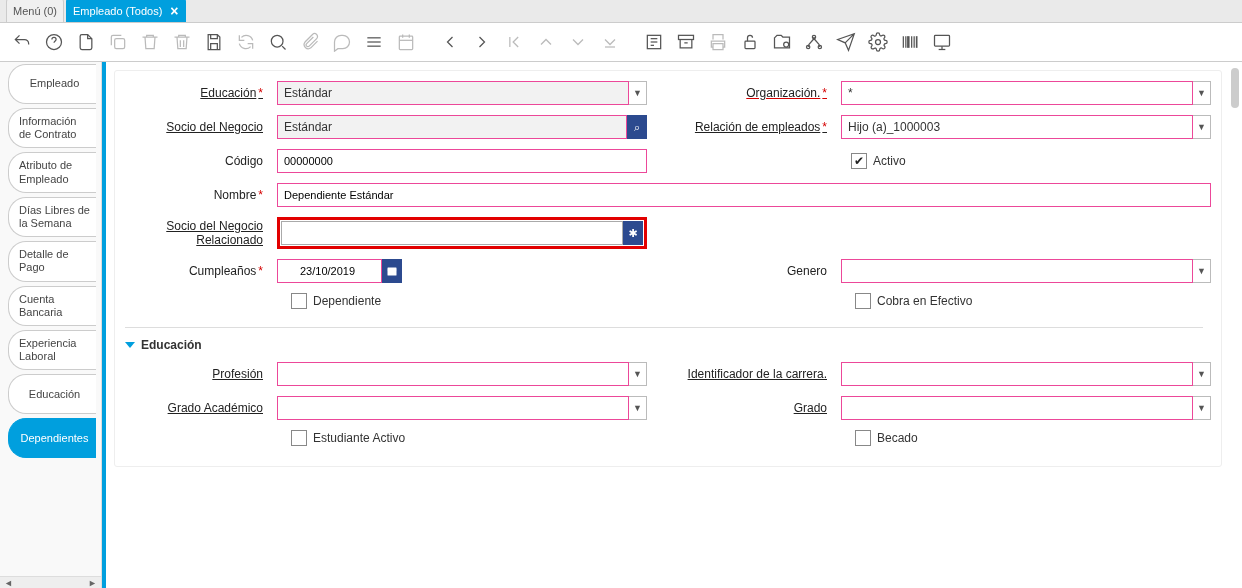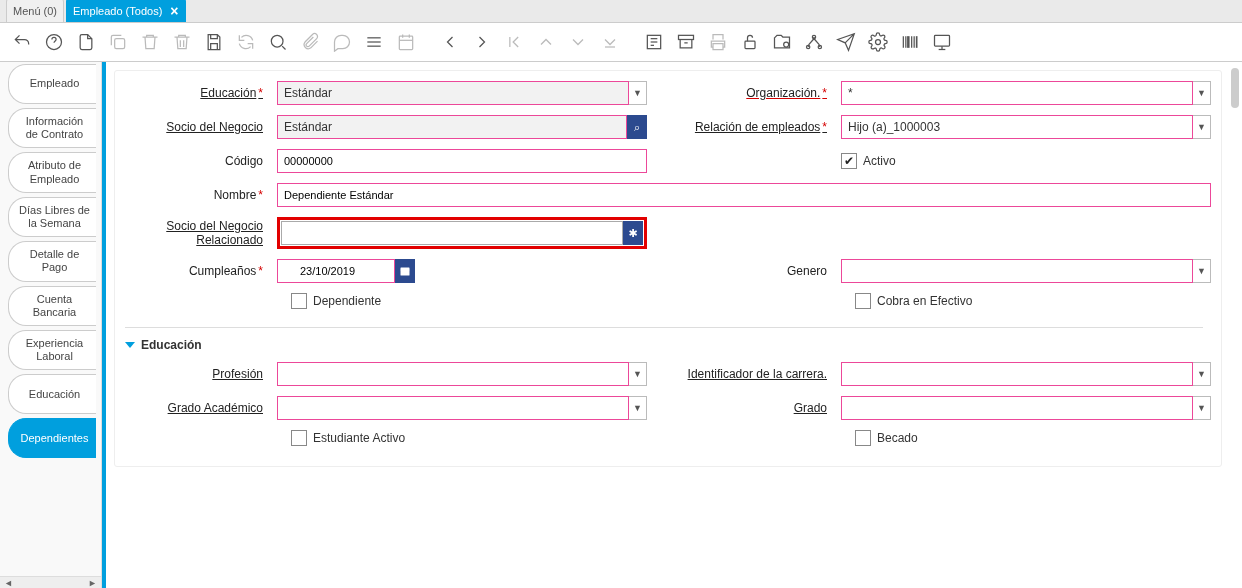--- a/index.html
+++ b/index.html
@@ -17,48 +17,48 @@
 .toolbar { height: 40px; background: #fff; border-top: 1px solid #ccc; border-bottom: 1px solid #ccc; display: flex; align-items: center; padding: 0 8px; gap: 4px; }
 .tbtn { width: 28px; height: 28px; display: flex; align-items: center; justify-content: center; color: #555; cursor: pointer; border-radius: 3px; }
 .tbtn svg { width: 20px; height: 20px; stroke: #555; fill: none; stroke-width: 1.5; }
 
 
 .body { flex: 1; display: flex; overflow: hidden; }
 
 
 .sidebar-wrap { width: 102px; background: #fff; border-right: 1px solid #ddd; display: flex; flex-direction: column; overflow: hidden; position: relative; }
 .sidebar { flex: 1; overflow-y: auto; background: #f9f9f9; padding: 2px 2px 2px 8px; scrollbar-width: thin; }
-.sbtab { width: 88px; min-height: 40px; background: #fff; border: 1px solid #ccc; border-right: none; border-top-left-radius: 18px; border-bottom-left-radius: 18px; display: flex; align-items: center; justify-content: center; text-align: center; font-size: 11px; color: #444; padding: 6px 6px 6px 10px; margin-bottom: 4px; cursor: pointer; line-height: 1.2; }
+.sbtab { width: 88px; min-height: 40px; background: #fff; border: 1px solid #ccc; border-right: none; border-top-left-radius: 18px; border-bottom-left-radius: 18px; display: flex; align-items: center; justify-content: center; text-align: left; font-size: 11px; color: #444; padding: 6px 6px 6px 10px; margin-bottom: 4px; cursor: pointer; line-height: 1.2; }
 .sbtab.active { background: #009fde; color: #fff; border-color: #009fde; }
 .sidebar-scroll { height: 12px; background: #eee; border-top: 1px solid #ddd; display: flex; align-items: center; justify-content: space-between; padding: 0 4px; font-size: 9px; color: #666; }
 
 
 .main { flex: 1; background: #fff; overflow: auto; padding: 8px 20px 8px 8px; border-left: 4px solid #009fde; position: relative; scrollbar-width: thin; }
 .main-inner { border: 1px solid #eee; border-radius: 3px; padding: 10px 18px 20px 10px; }
 
 .form-grid { display: grid; grid-template-columns: 140px 370px 170px 370px; column-gap: 12px; row-gap: 10px; align-items: center; }
 
 .flabel { text-align: right; font-size: 12px; color: #222; padding-right: 2px; white-space: normal;}
 .flabel.req::after { content: "*"; color: #d40000; margin-left: 2px; }
 .flabel.u { text-decoration: underline; }
 
 .field { display: flex; align-items: center; width: 100%; }
 .ctrl { height: 24px; border: 1px solid #ec4899; background: #fff; display: flex; align-items: center; padding: 0 6px; font-size: 12px; color: #333; flex: 1; }
 .ctrl.ro { background: #f2f2f2; }
-.ctrl.date { width: 118px; flex: none; padding-left: 22px; }
+.ctrl.date { width: 105px; flex: none; padding-left: 22px; }
 .ctrl input { border: none; outline: none; width: 100%; background: transparent; font-size: 11px; }
 .dd-btn { width: 18px; height: 24px; border: 1px solid #bbb; border-left: none; background: #fff; display: flex; align-items: center; justify-content: center; cursor: pointer; font-size: 9px; color: #555; }
 .cal-btn { width: 20px; height: 24px; background: #2c4a8f; display: flex; align-items: center; justify-content: center; cursor: pointer; }
 .cal-btn svg { width: 12px; height: 12px; fill: #fff; }
 .lookup-btn { width: 20px; height: 24px; background: #2c4a8f; display: flex; align-items: center; justify-content: center; cursor: pointer; color: #fff; font-size: 11px; }
 
 .highlight-field { border: 3px solid #e20000; padding: 1px; display: flex; }
 .highlight-field .ctrl { border-color: #aaa; }
 
-.checkbox-row { display: flex; align-items: center; gap: 6px; }
+.checkbox-row { display: flex; align-items: center; gap: 6px; margin-left: 10px; }
 .chk { width: 16px; height: 16px; border: 1px solid #888; background: #fff; display: flex; align-items: center; justify-content: center; cursor: pointer; }
 .chk.checked::after { content: "✔"; font-size: 12px; color: #222; }
 .chk-indent { margin-left: 14px; }
 
 .section-hdr { display: flex; align-items: center; gap: 6px; margin: 18px 0 10px 0; padding-top: 10px; border-top: 1px solid #ddd; }
 .section-hdr .tri { width: 0; height: 0; border-left: 5px solid transparent; border-right: 5px solid transparent; border-top: 6px solid #009fde; cursor: pointer; }
 .section-hdr .title { font-weight: bold; font-size: 12px; color: #333; }
 
 .span2 { grid-column: 2 / span 3; justify-content: flex-end; }
 

